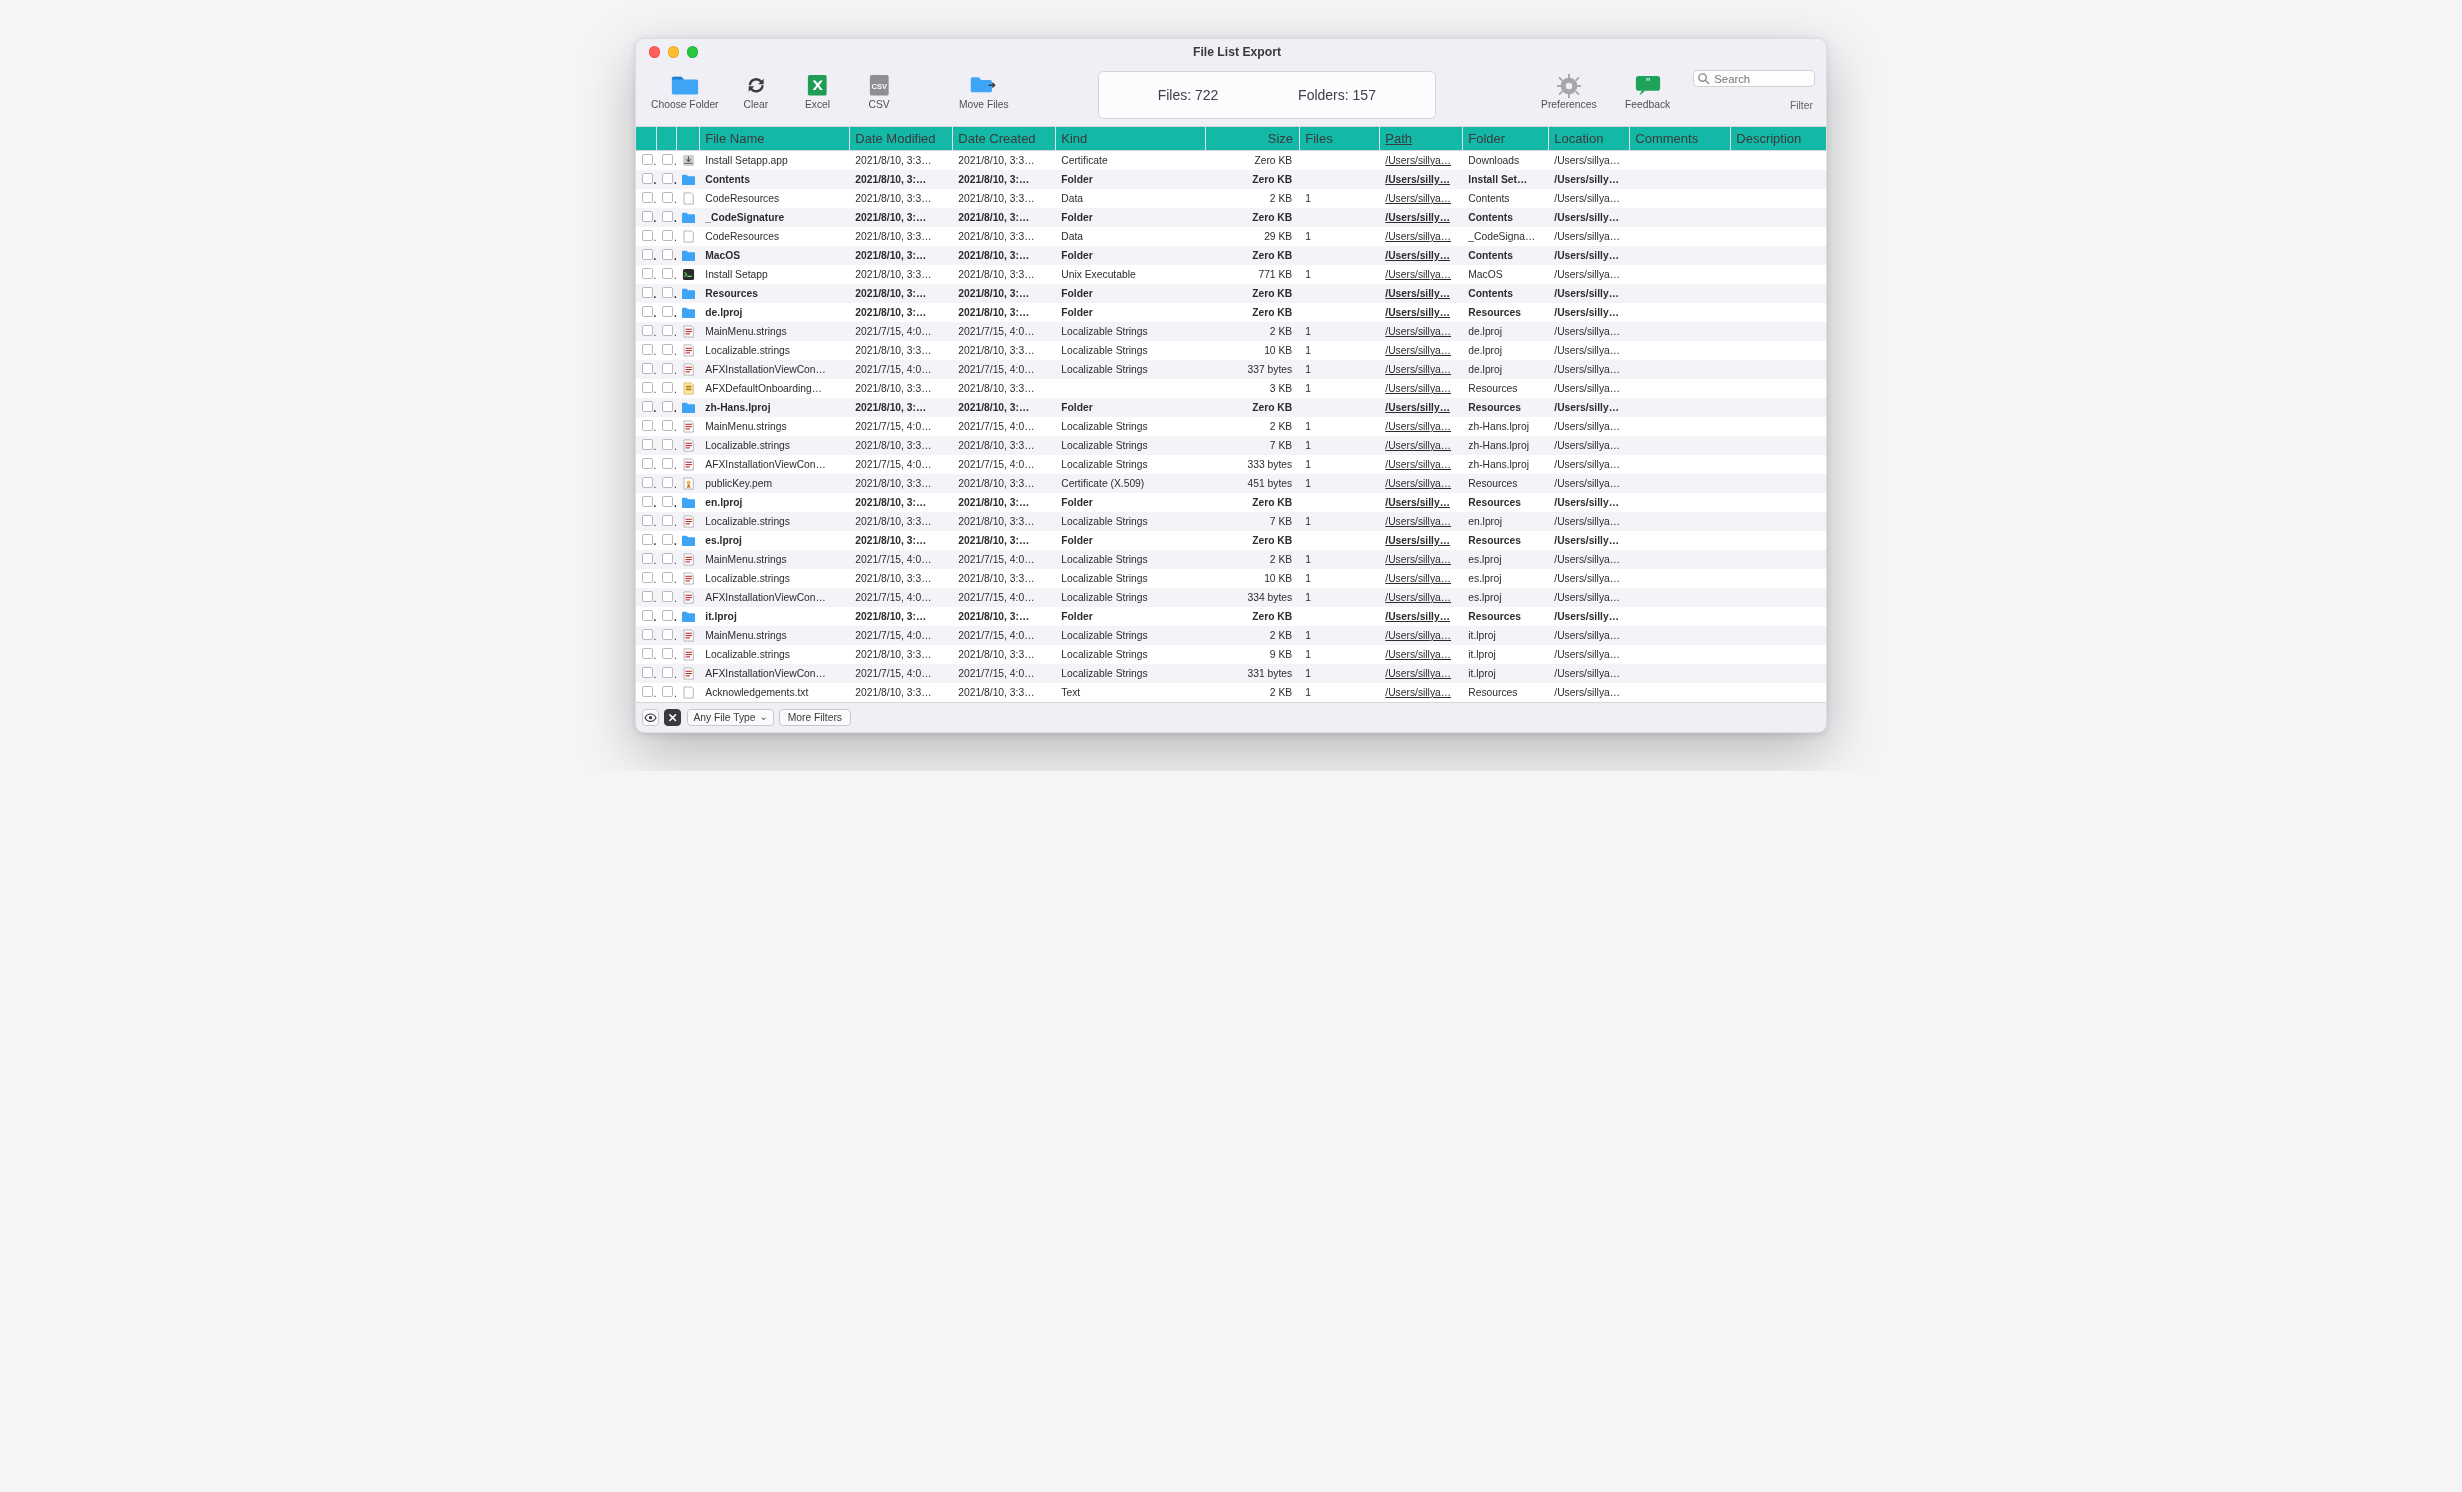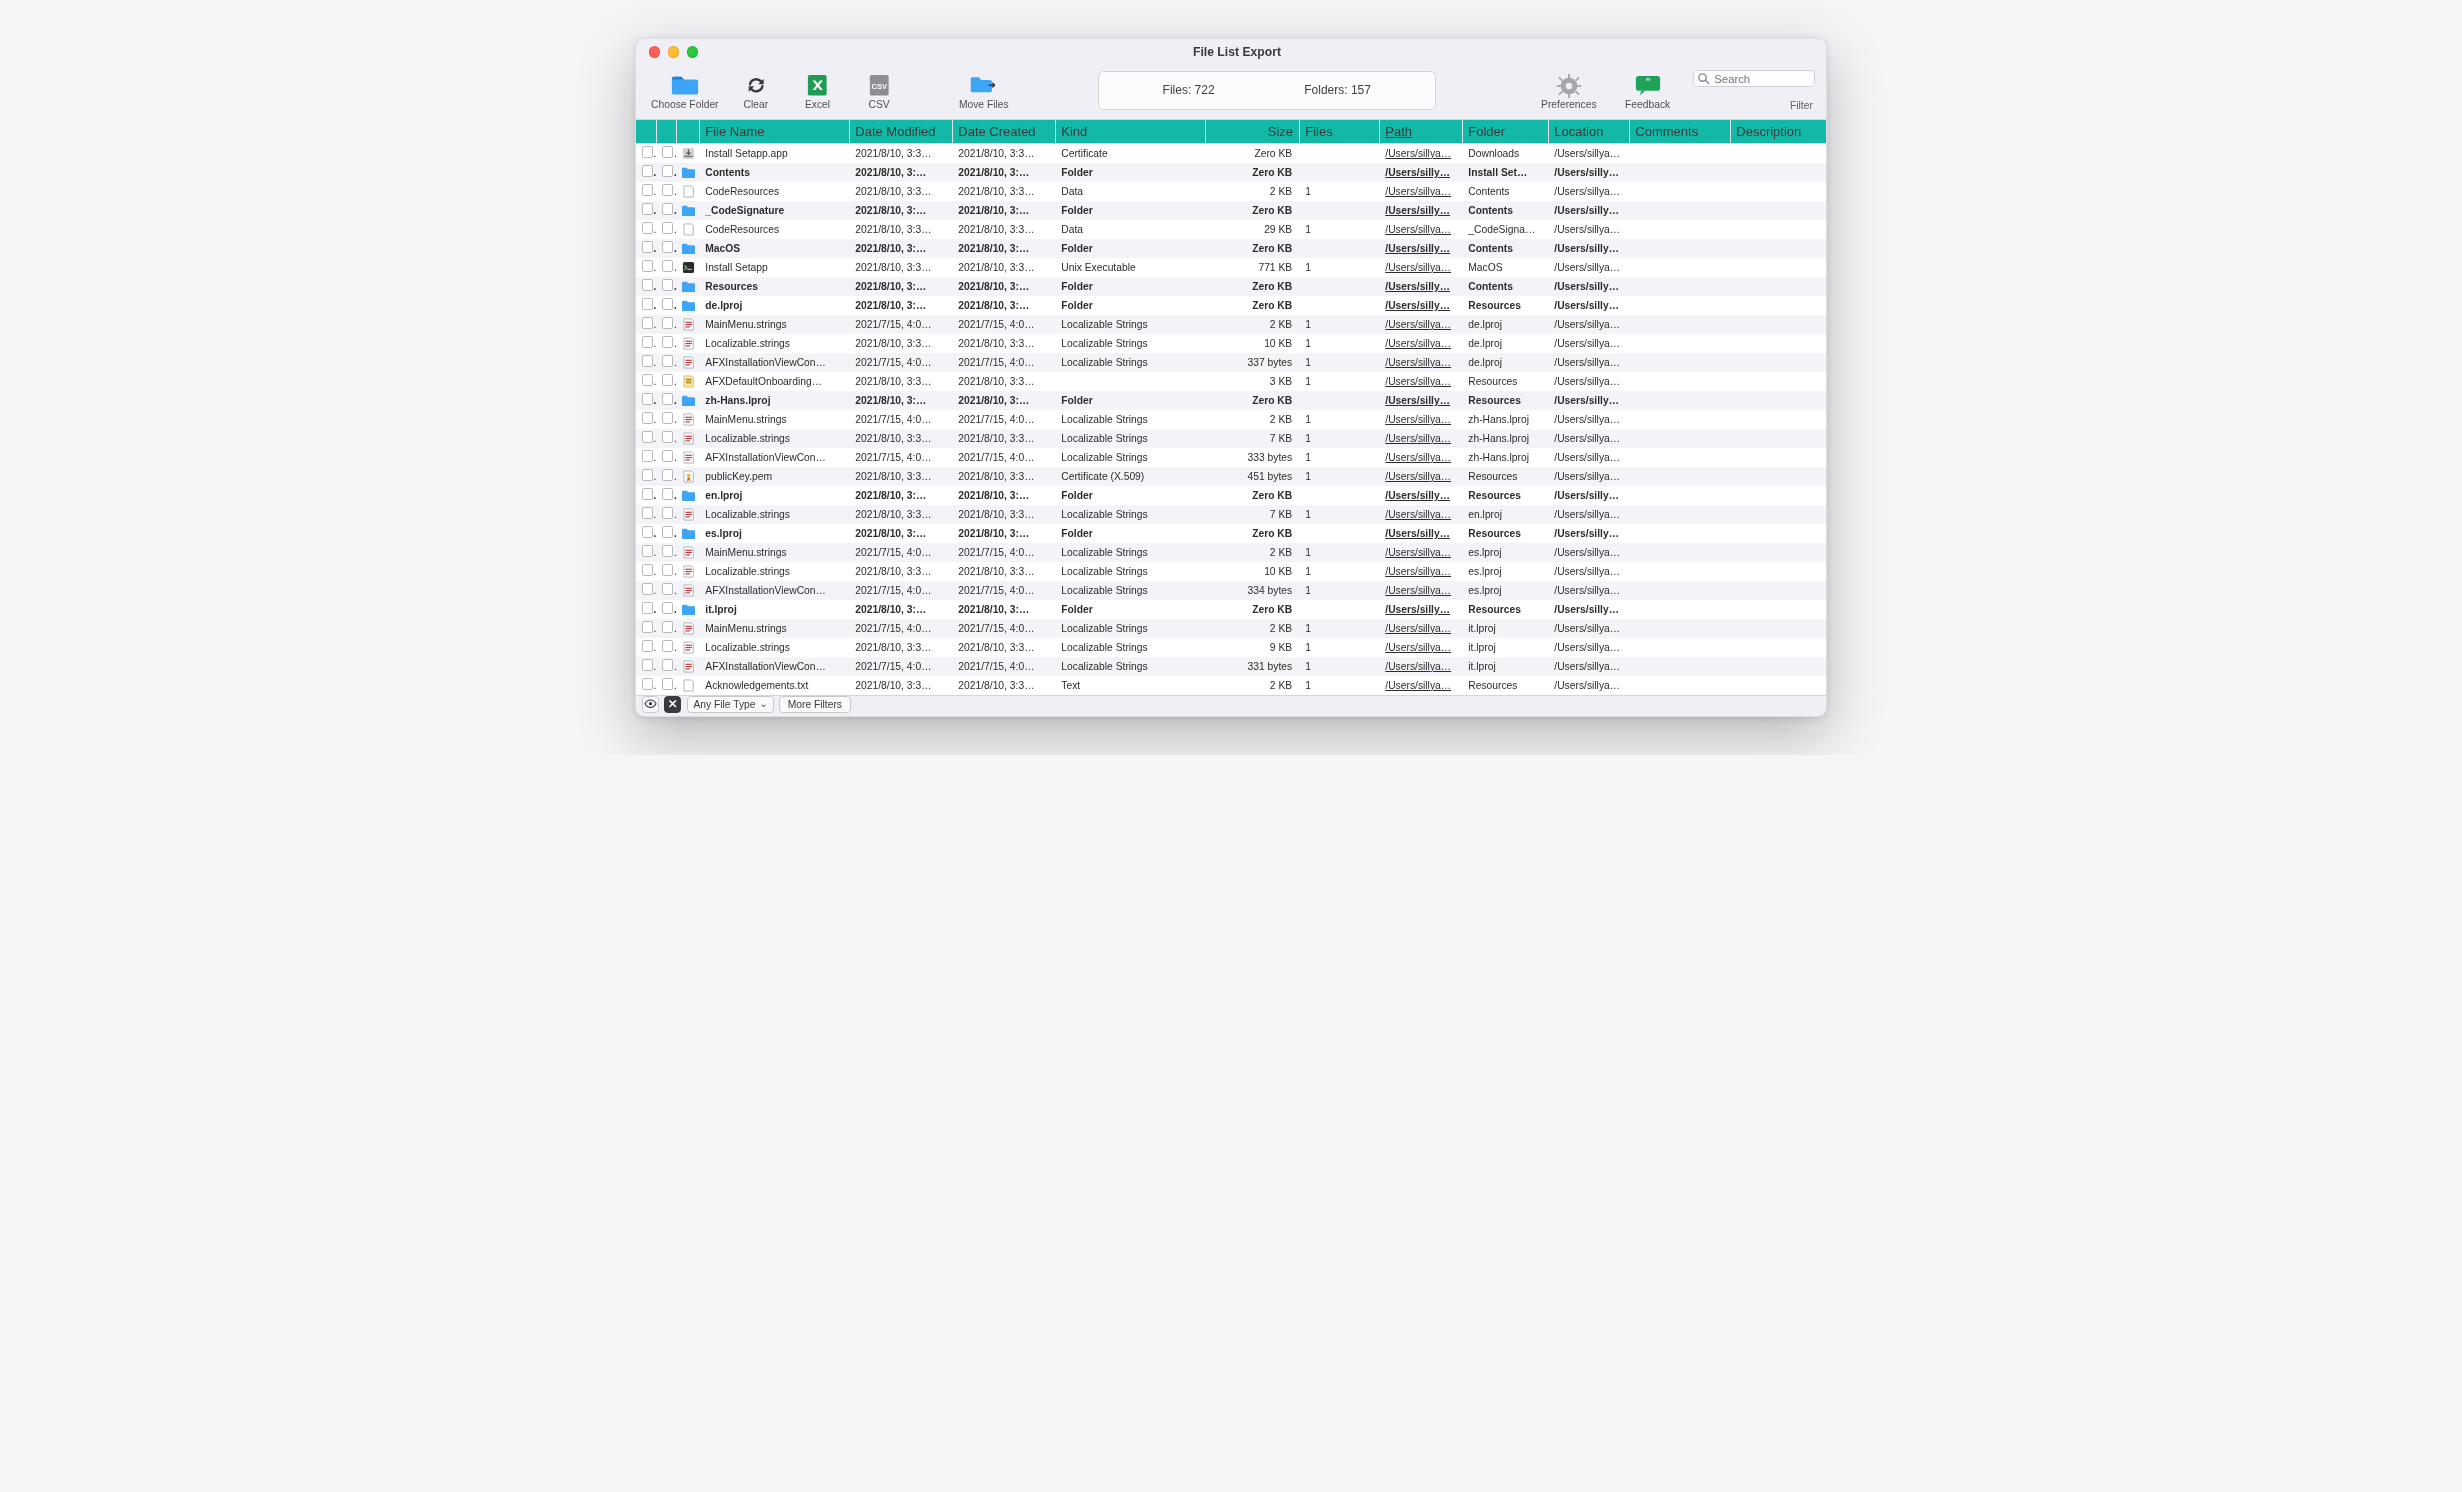--- a/index.html
+++ b/index.html
@@ -50,26 +50,26 @@
   }
   .tool-btn .ticon {
     width: 30px; height: 26px; display: flex; align-items: center; justify-content: center;
   }
   .tool-btn.wide { width: 75px; }
   .tool-spacer { width: 28px; }
   .info-box {
     flex: 0 0 auto;
     margin: 1.9px 7.5px 0;
     width: 338px;
-    height: 39px;
+    height: 48px;
     background: #fcfcfe;
     border: 0.9px solid #d4d3d8;
     border-radius: 5.6px;
     display: flex; align-items: center; justify-content: space-around;
-    font-size: 12px; color: #404045;
+    font-size: 14px; color: #404045;
     padding: 0 19px;
     text-align: right;
   }
   .toolbar .rgroup { display: flex; align-items: flex-start; gap: 3.8px; margin-left: 19px;}
   .search-wrap {
     display: flex; flex-direction: column; align-items: flex-end;
     margin-left: 3.8px;
   }
   .search-input {
     width: 122px; height: 17px;
@@ -126,23 +126,23 @@
     white-space: nowrap; overflow: hidden; text-overflow: ellipsis;
   }
   .row .cell.col-size { text-align: right; padding-right: 7.5px; }
   .row.bold { font-weight: 700; }
   .chk {
     width: 11.3px; height: 11.3px; border: 0.9px solid #b8b7be;
     border-radius: 1.9px; background: #fff; display:inline-block;
   }
   .ficon { width:15px; height:15px; display:flex; align-items:center; justify-content:center; }
   .statusbar {
-    display: flex; 
+    display: flex; align-items: center;
     background: #f0eff5; border-top: 0.9px solid #d6d5dc;
-    height: 21px; padding: 0 5.6px; gap: 5.6px; font-size: 10.3px; color: #3a3a3c;
+    height: 30px; padding: 0 5.6px; gap: 5.6px; font-size: 10.3px; color: #3a3a3c;
   }
   .status-icon {
     width: 17px; height: 17px; display:flex; align-items:center; justify-content:center;
     border:0.9px solid #c8c7cd; border-radius:3.8px; background:#fafafc; cursor:pointer;
   }
   .status-select {
     height: 17px; border: 0.9px solid #c8c7cd; border-radius:3.8px;
     background:#fafafc; font-size:10.3px; padding: 0 17px 0 5.6px;
     position:relative; display:flex; align-items:center; cursor:pointer;
   }

